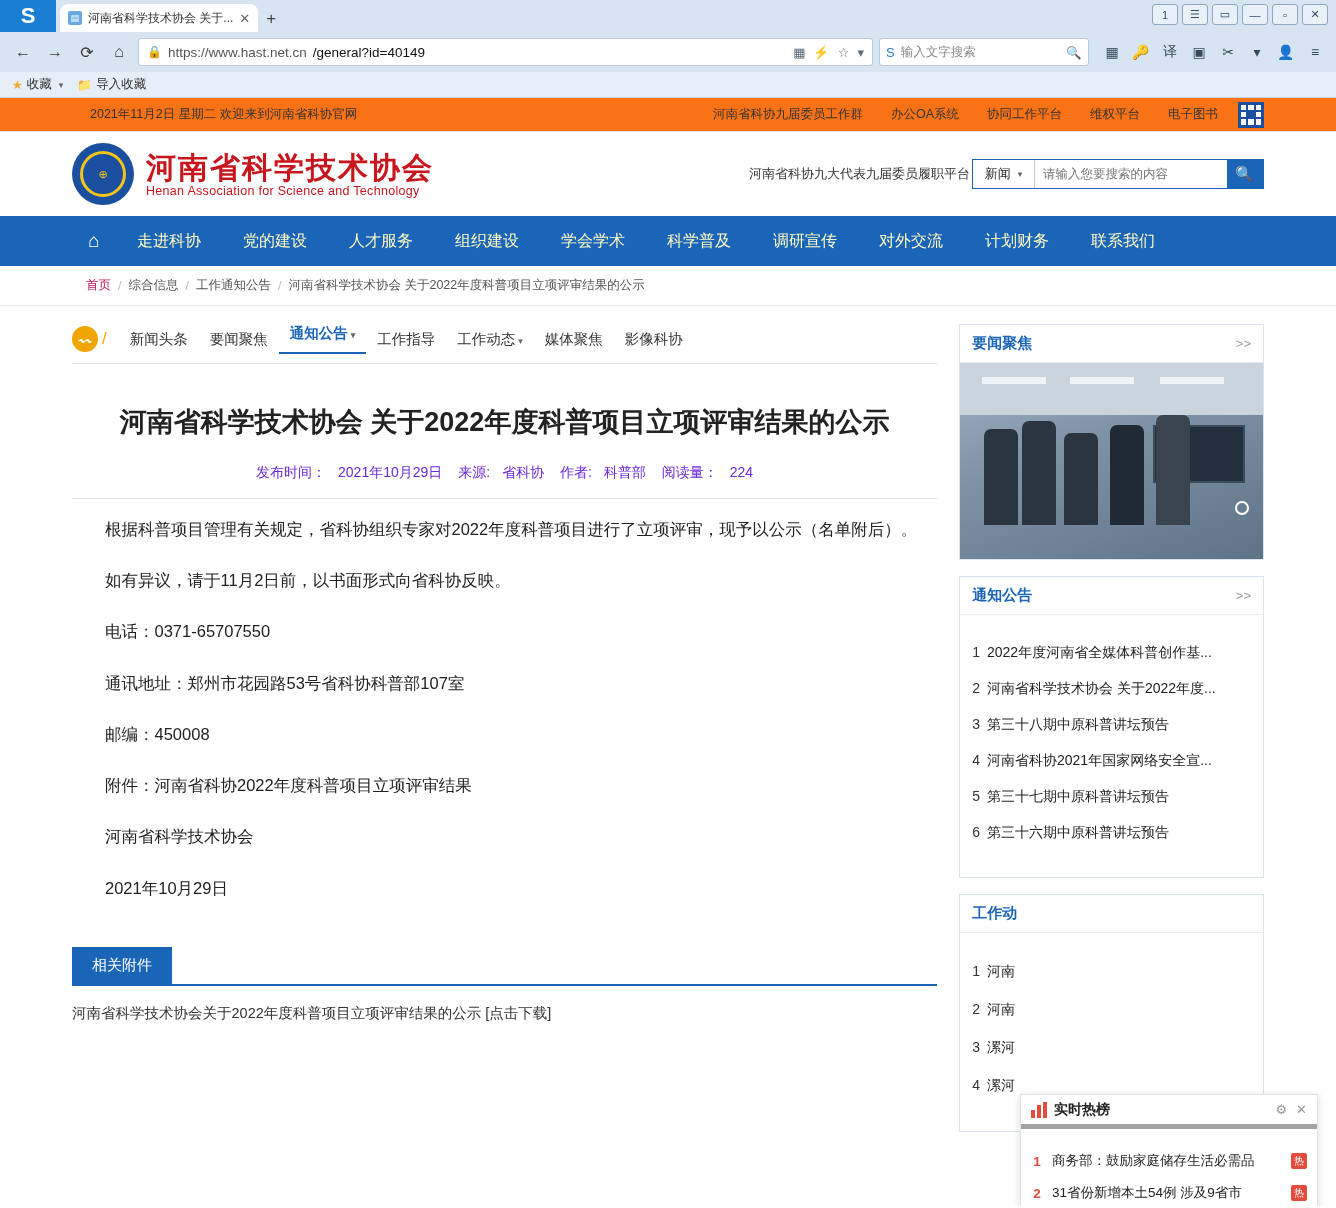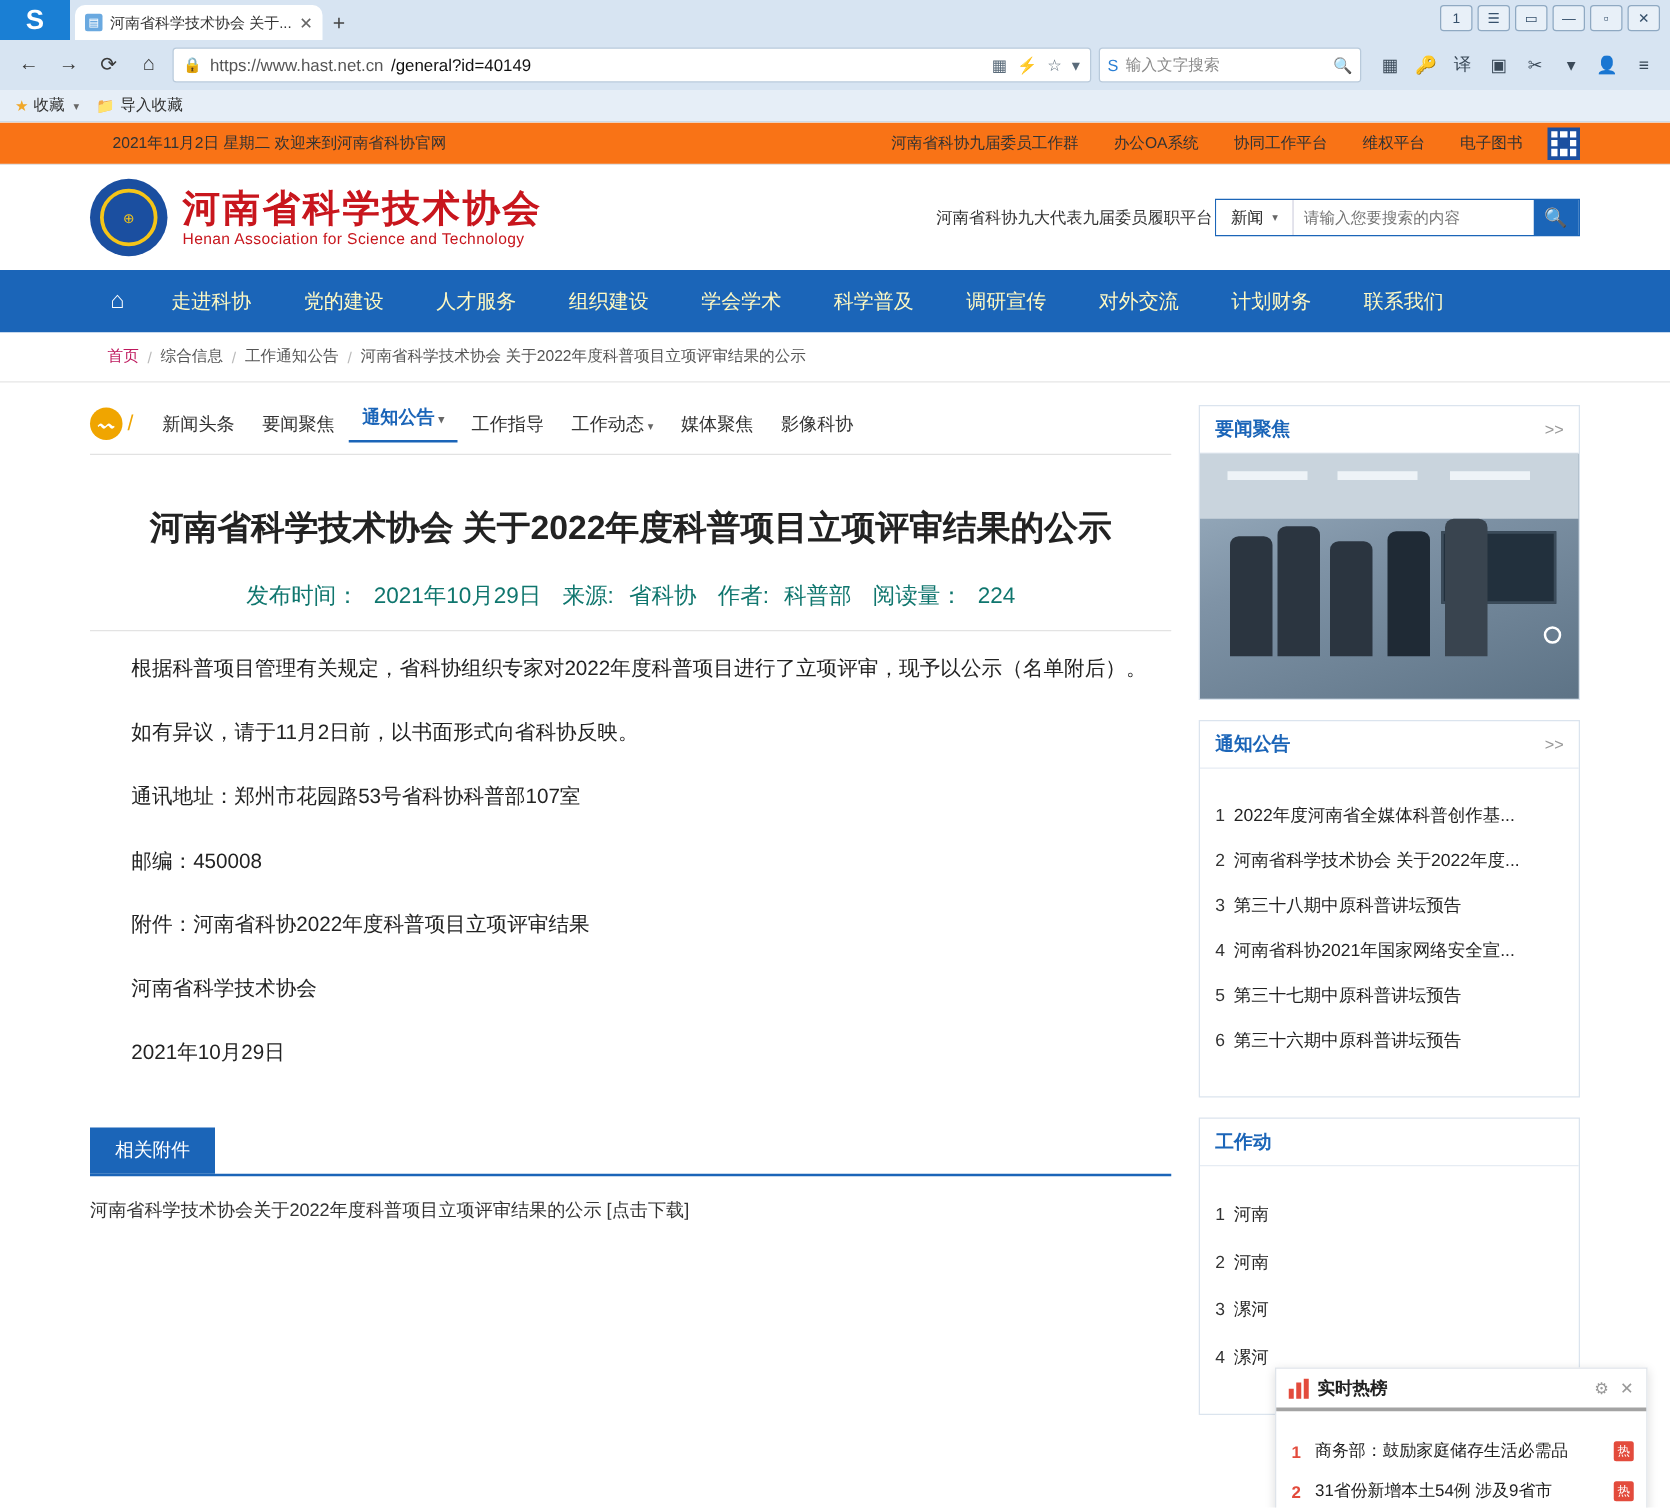--- a/index.html
+++ b/index.html
@@ -105,21 +105,21 @@
 
   .subnav { display:flex; align-items:center; gap:0; border-bottom:1px solid #e2e2e2; padding-bottom:9px; }
   .rssbtn { width:26px;height:26px;border-radius:50%;background:#f0a500;color:#fff;
             display:flex;align-items:center;justify-content:center;font-size:13px;margin-right:4px;}
   .subnav .slash { color:#f0a500; font-size:17px; margin-right:12px; }
   .subnav a { color:#333; text-decoration:none; font-size:14.5px; padding:0 11px; white-space:nowrap;}
   .subnav a.active { color:#1b65b8; font-weight:bold; border-bottom:2px solid #1b65b8; padding-bottom:9px; }
   .caret { font-size:9px; color:#666; margin-left:3px; }
 
   .article-title { font-size:27px; font-weight:bold; color:#222; text-align:center; margin:40px 0 0; line-height:1.4;}
-  .article-meta { text-align:center; color:#0f766e; font-size:18px; margin:22px 0 16px; }
+  .article-meta { text-align:center; color:#6d28d9; font-size:14px; margin:22px 0 16px; }
   .article-meta span { margin:0 6px; }
   .hr { border-top:1px solid #e3e3e3; margin:0 0 10px; }
   .article-body p { font-size:16.5px; color:#222; line-height:2.5; margin:10px 0; }
   .article-body p.indent { text-indent:2em; }
 
   .attach-head { display:inline-block; background:#1b65b8; color:#fff; font-size:15px;
                  padding:9px 20px; margin-top:28px; }
   .attach-line { border-top:2px solid #1b65b8; margin-top:0; }
   .attach-item { font-size:14.5px; color:#333; padding:18px 0 0 0; }
 
@@ -148,21 +148,21 @@
   .notice-list li .txt { white-space:nowrap; overflow:hidden; text-overflow:ellipsis; }
 
   .work-panel { position:relative; }
   .work-list li { list-style:none; display:flex; gap:7px; font-size:14px; color:#222; padding:10px 0; }
 
   
   .hot {
     position:absolute; right:18px; top:996px; width:298px; background:#fff;
     border:1px solid #dfe4ea; box-shadow:0 2px 8px rgba(0,0,0,.14); z-index:20;
   }
-  .hot-hd { height:34px; display:flex; align-items:center; gap:7px; padding:0 10px; border-bottom:3px solid #a3a3a3;}
+  .hot-hd { height:34px; display:flex; align-items:center; gap:7px; padding:0 10px; border-bottom:5px solid #a3a3a3;}
   .hot-hd .bars { display:flex; align-items:flex-end; gap:2px; height:16px; }
   .hot-hd .bars i { width:4px; background:#e34b3c; display:block; }
   .hot-hd .t { font-weight:bold; font-size:14px; color:#222; }
   .hot-hd .acts { margin-left:auto; display:flex; gap:9px; color:#999; font-size:13px; }
   .hot-list { padding:2px 10px 8px; }
   .hot-list li { list-style:none; display:flex; align-items:center; gap:9px; padding:7px 0; font-size:13.5px; color:#222; }
   .hot-list li .rk { width:12px; text-align:center; color:#b9b9b9; font-weight:bold; }
   .hot-list li .rk.top { color:#e34b3c; }
   .hot-list li .txt { flex:1; white-space:nowrap; overflow:hidden; text-overflow:ellipsis; }
   .hot-list li .tag { background:#e34b3c; color:#fff; font-size:10px; padding:1px 3px; border-radius:2px; }
@@ -326,20 +326,21 @@
         <span>发布时间：</span><span>2021年10月29日</span>
         <span>来源:</span><span>省科协</span>
         <span>作者:</span><span>科普部</span>
         <span>阅读量：</span><span>224</span>
       </div>
       <div class="hr"></div>
 
       <div class="article-body">
         <p class="indent">根据科普项目管理有关规定，省科协组织专家对2022年度科普项目进行了立项评审，现予以公示（名单附后）。</p>
         <p class="indent">如有异议，请于11月2日前，以书面形式向省科协反映。</p>
+        <p class="indent">电话：0371-65707550</p>
         <p class="indent">通讯地址：郑州市花园路53号省科协科普部107室</p>
         <p class="indent">邮编：450008</p>
         <p class="indent">附件：河南省科协2022年度科普项目立项评审结果</p>
         <p class="indent">河南省科学技术协会</p>
         <p class="indent">2021年10月29日</p>
       </div>
 
       <div>
         <div class="attach-head">相关附件</div>
         <div class="attach-line"></div>

